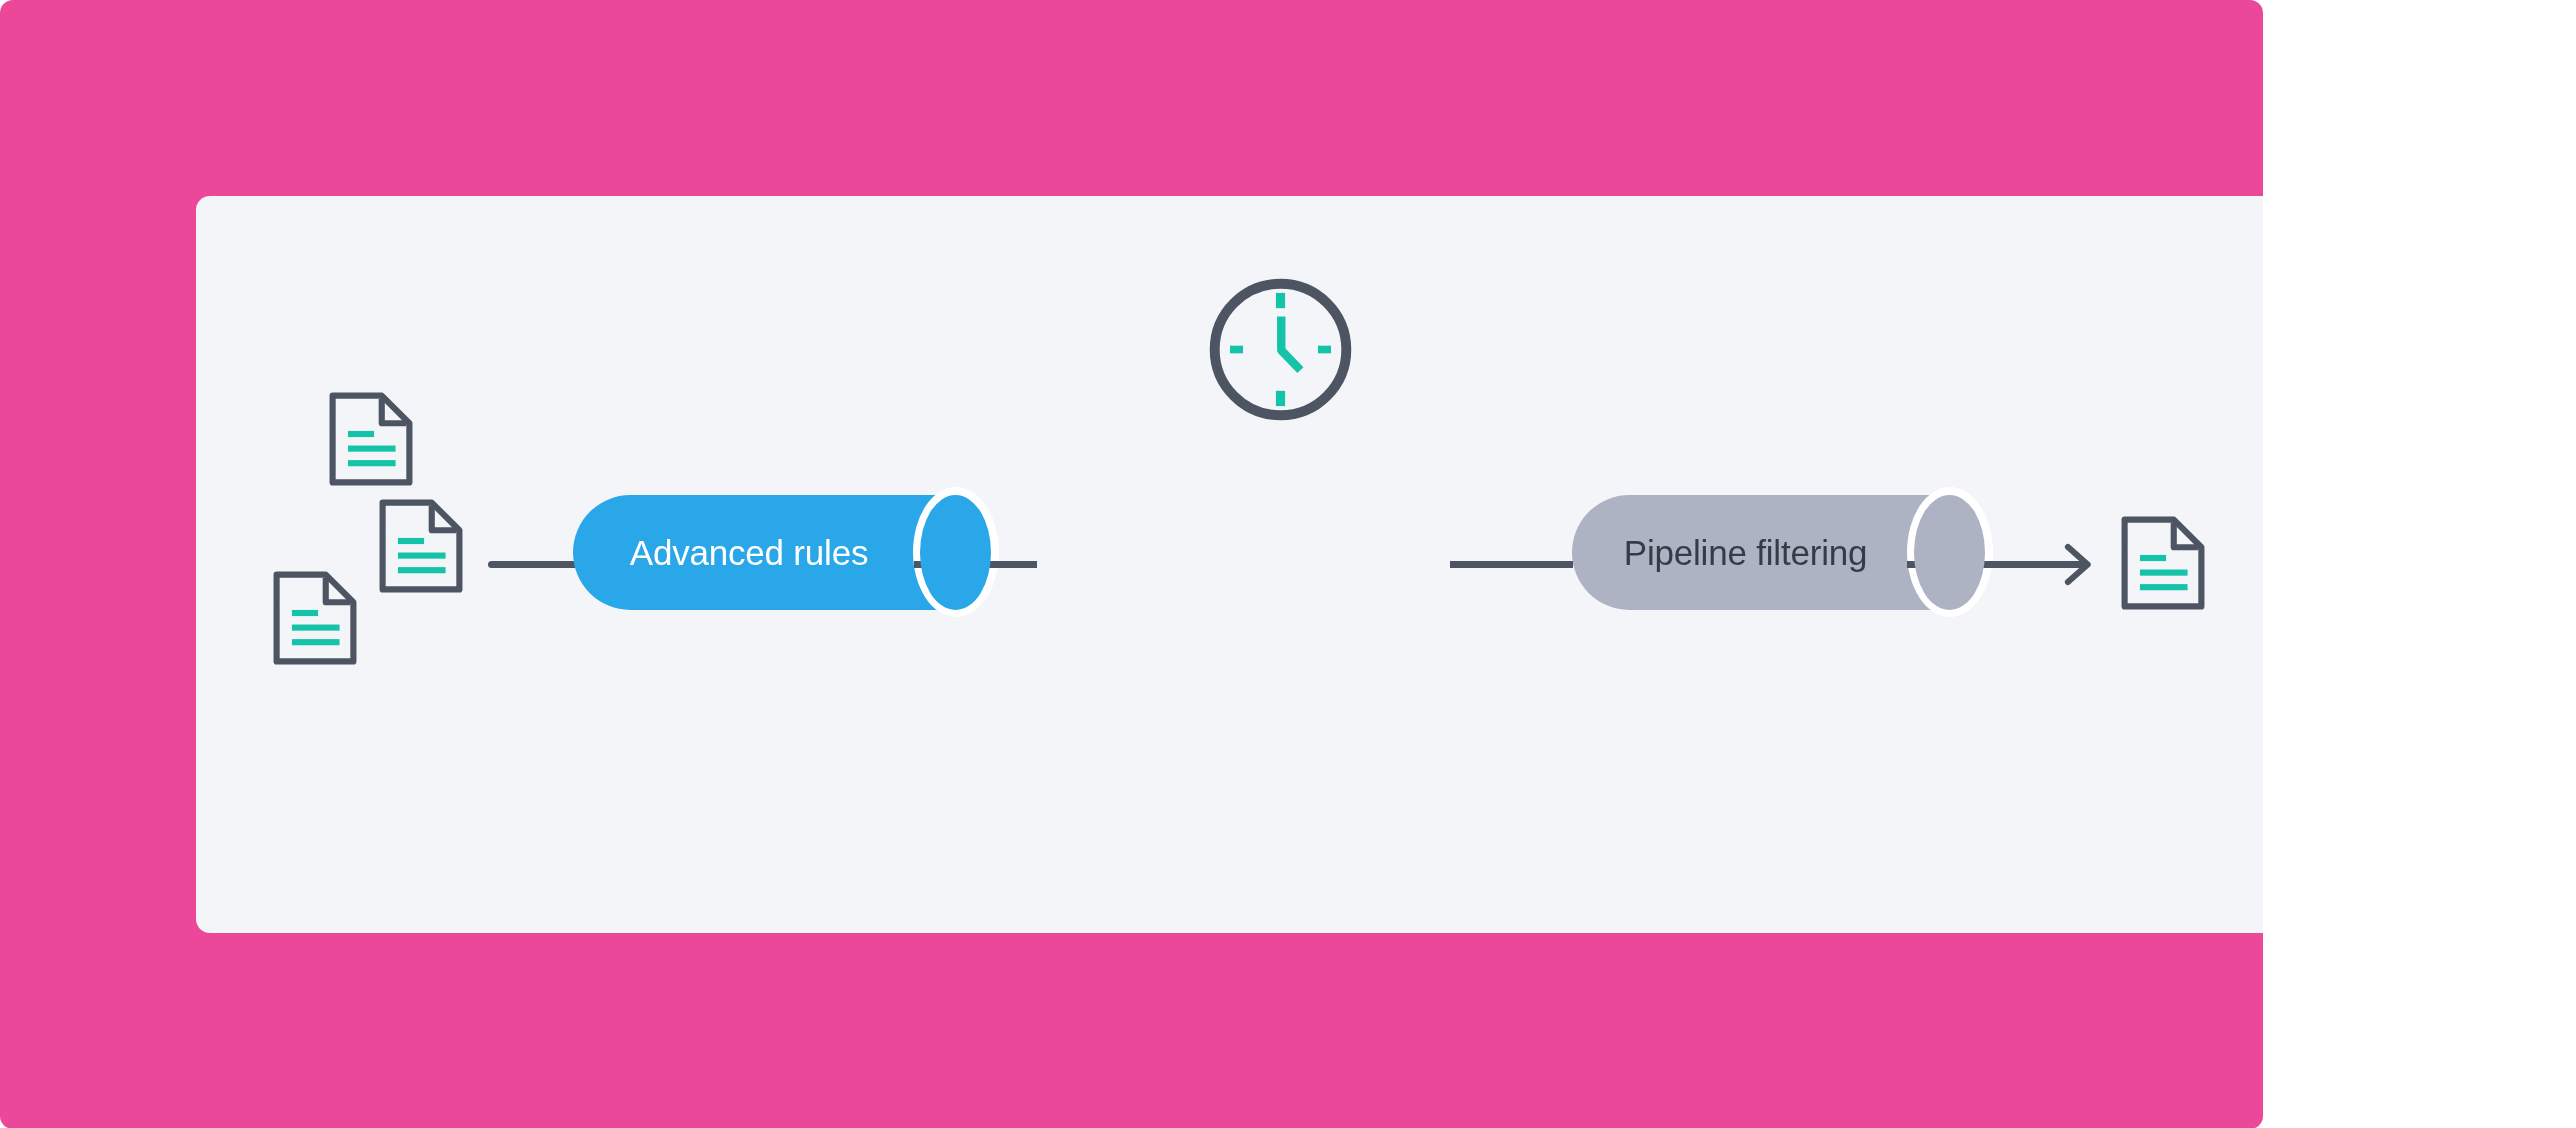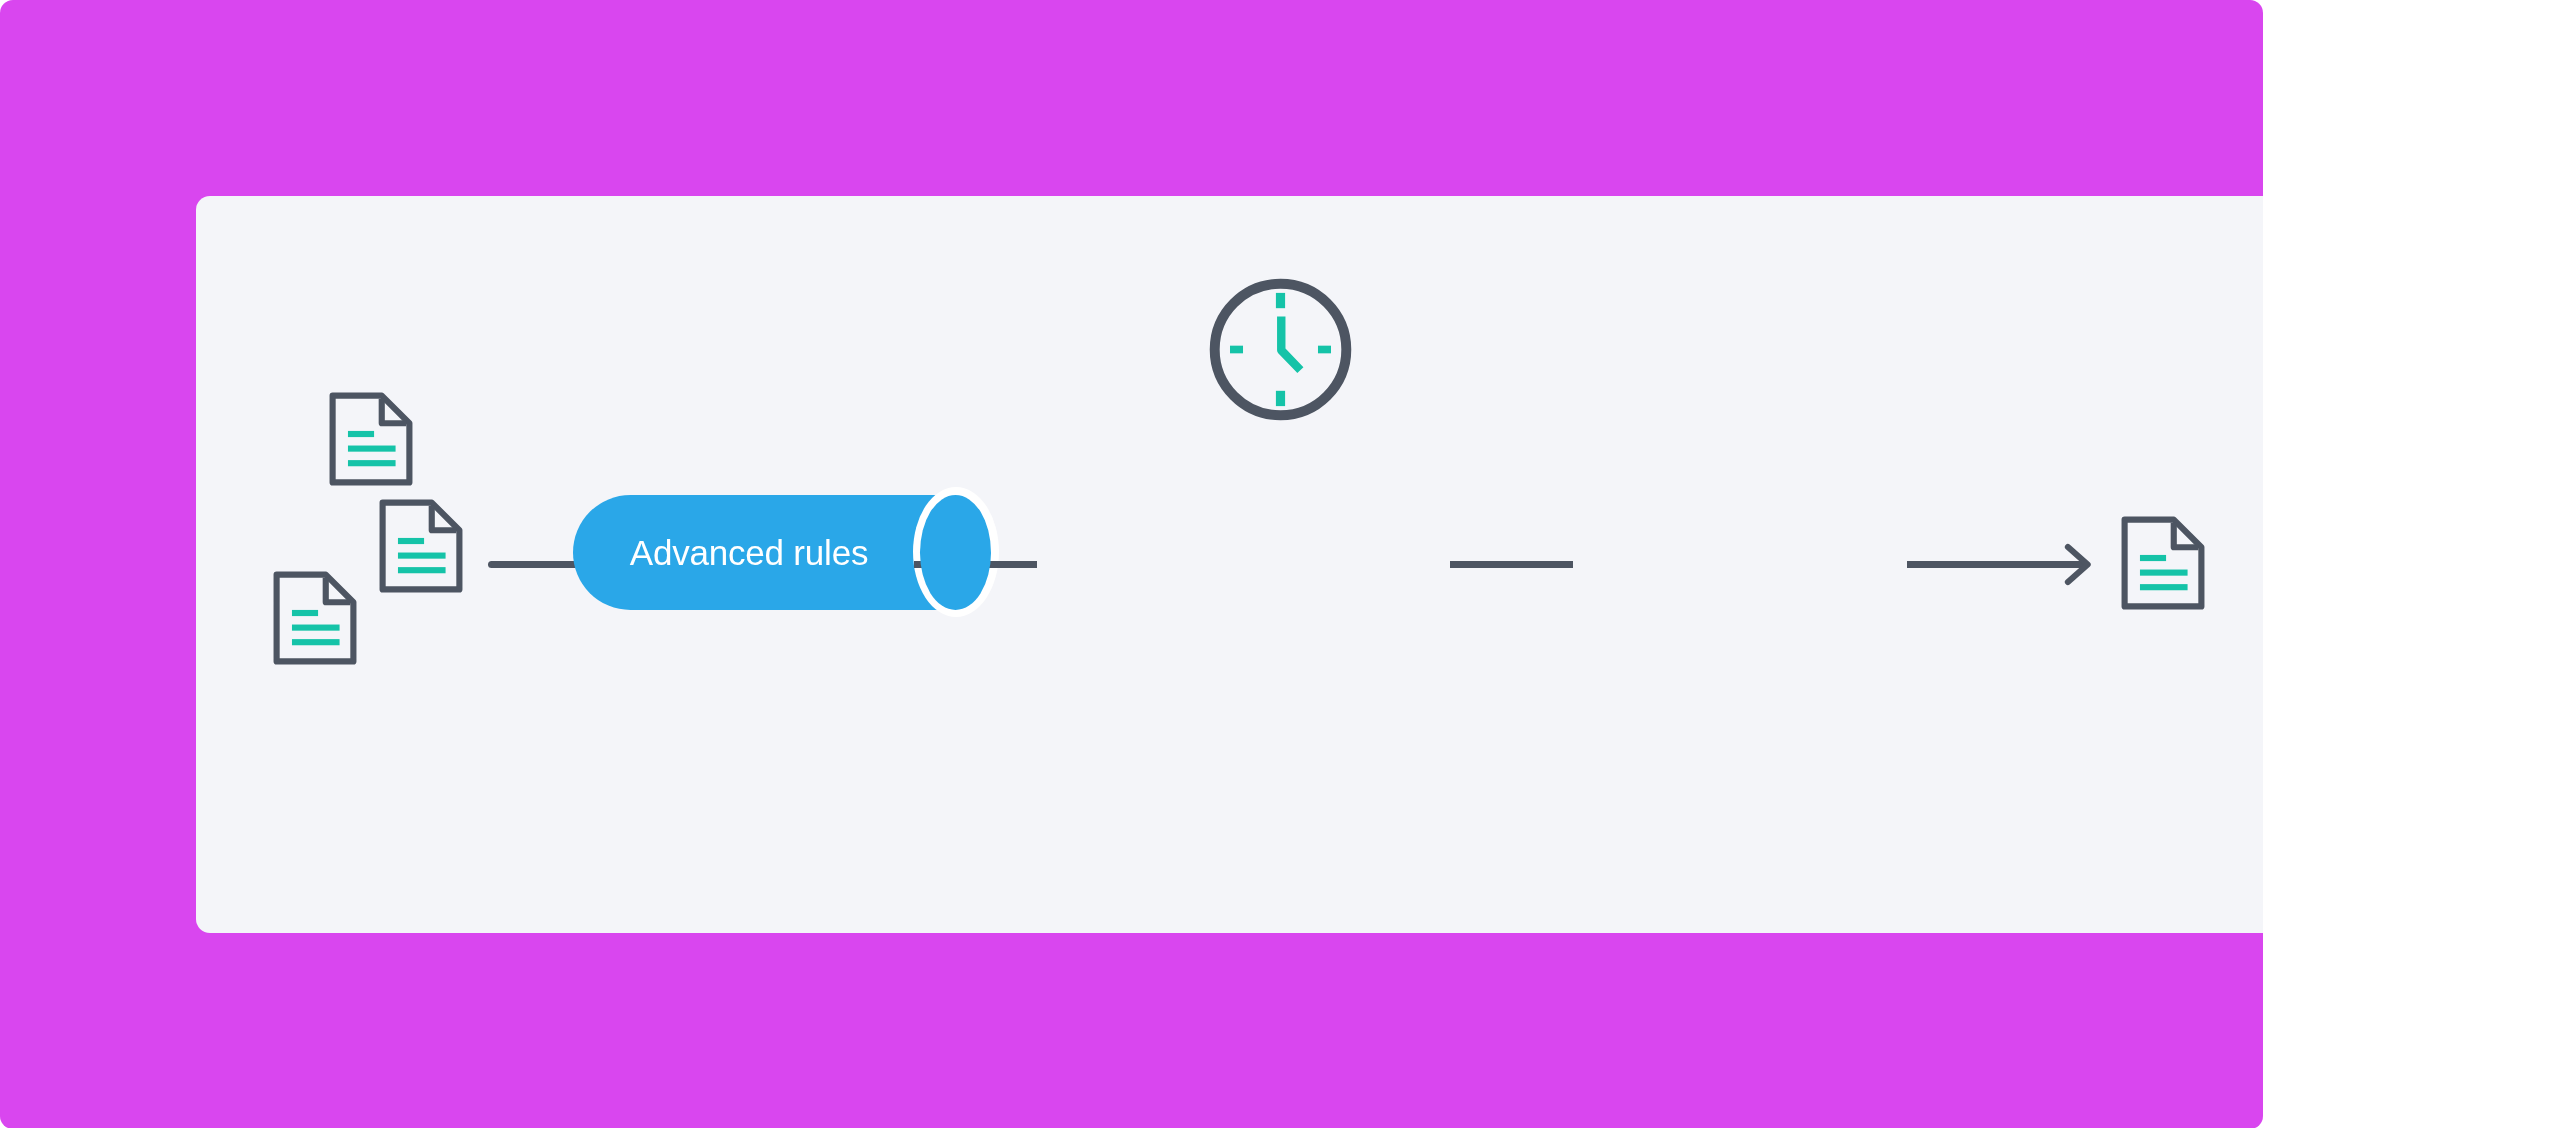--- a/index.html
+++ b/index.html
@@ -1,17 +1,17 @@
 <!DOCTYPE html>
 <html style="font-size:12.3px"><head>
 <meta charset="utf-8">
 <style>
   html,body{margin:0;padding:0;background:#ffffff;}
   .canvas{
-    position:relative;width:2263px;height:1129px;background:#d946ef;overflow:hidden;
+    position:relative;width:2263px;height:1129px;background:#ec4899;overflow:hidden;
     font-family:"Liberation Sans", sans-serif;
     border-radius:13px;
   }
   .panel{
     position:absolute;left:196px;top:196px;width:2183px;height:737px;
     background:#f4f5f9;border-radius:14px;z-index:0;
   }
   
   .seg{position:absolute;top:561px;height:7px;background:#4d5562;}
   .seg1{left:488px;width:90px;border-radius:3.8px;z-index:1;}
@@ -95,20 +95,26 @@
   </svg>
 
   <div class="cyl cyl-advanced">
     <div class="cyl-body" style="background: rgb(42, 167, 232);"></div>
     <div class="cyl-ring"></div>
     <div class="cyl-cap" style="background: rgb(42, 167, 232);"></div>
     <span class="cyl-label" style="color: rgb(255, 255, 255);">Advanced rules</span>
   </div>
 
 
+  <div class="cyl cyl-pipeline">
+    <div class="cyl-body" style="background: rgb(173, 179, 195);"></div>
+    <div class="cyl-ring"></div>
+    <div class="cyl-cap" style="background: rgb(173, 179, 195);"></div>
+    <span class="cyl-label" style="color: rgb(54, 60, 71);">Pipeline filtering</span>
+  </div>
 
   <svg class="doc docout" viewBox="0 0 112 125" aria-hidden="true">
     <path class="ln" d="M6 6 H70 L106 42 V119 H6 Z"></path>
     <path class="ln" d="M70 10 V42 H102"></path>
     <rect class="teal" x="26" y="52" width="34" height="8"></rect>
     <rect class="teal" x="26" y="71" width="62" height="8"></rect>
     <rect class="teal" x="26" y="90" width="62" height="8"></rect>
   </svg>
 
 </div>

